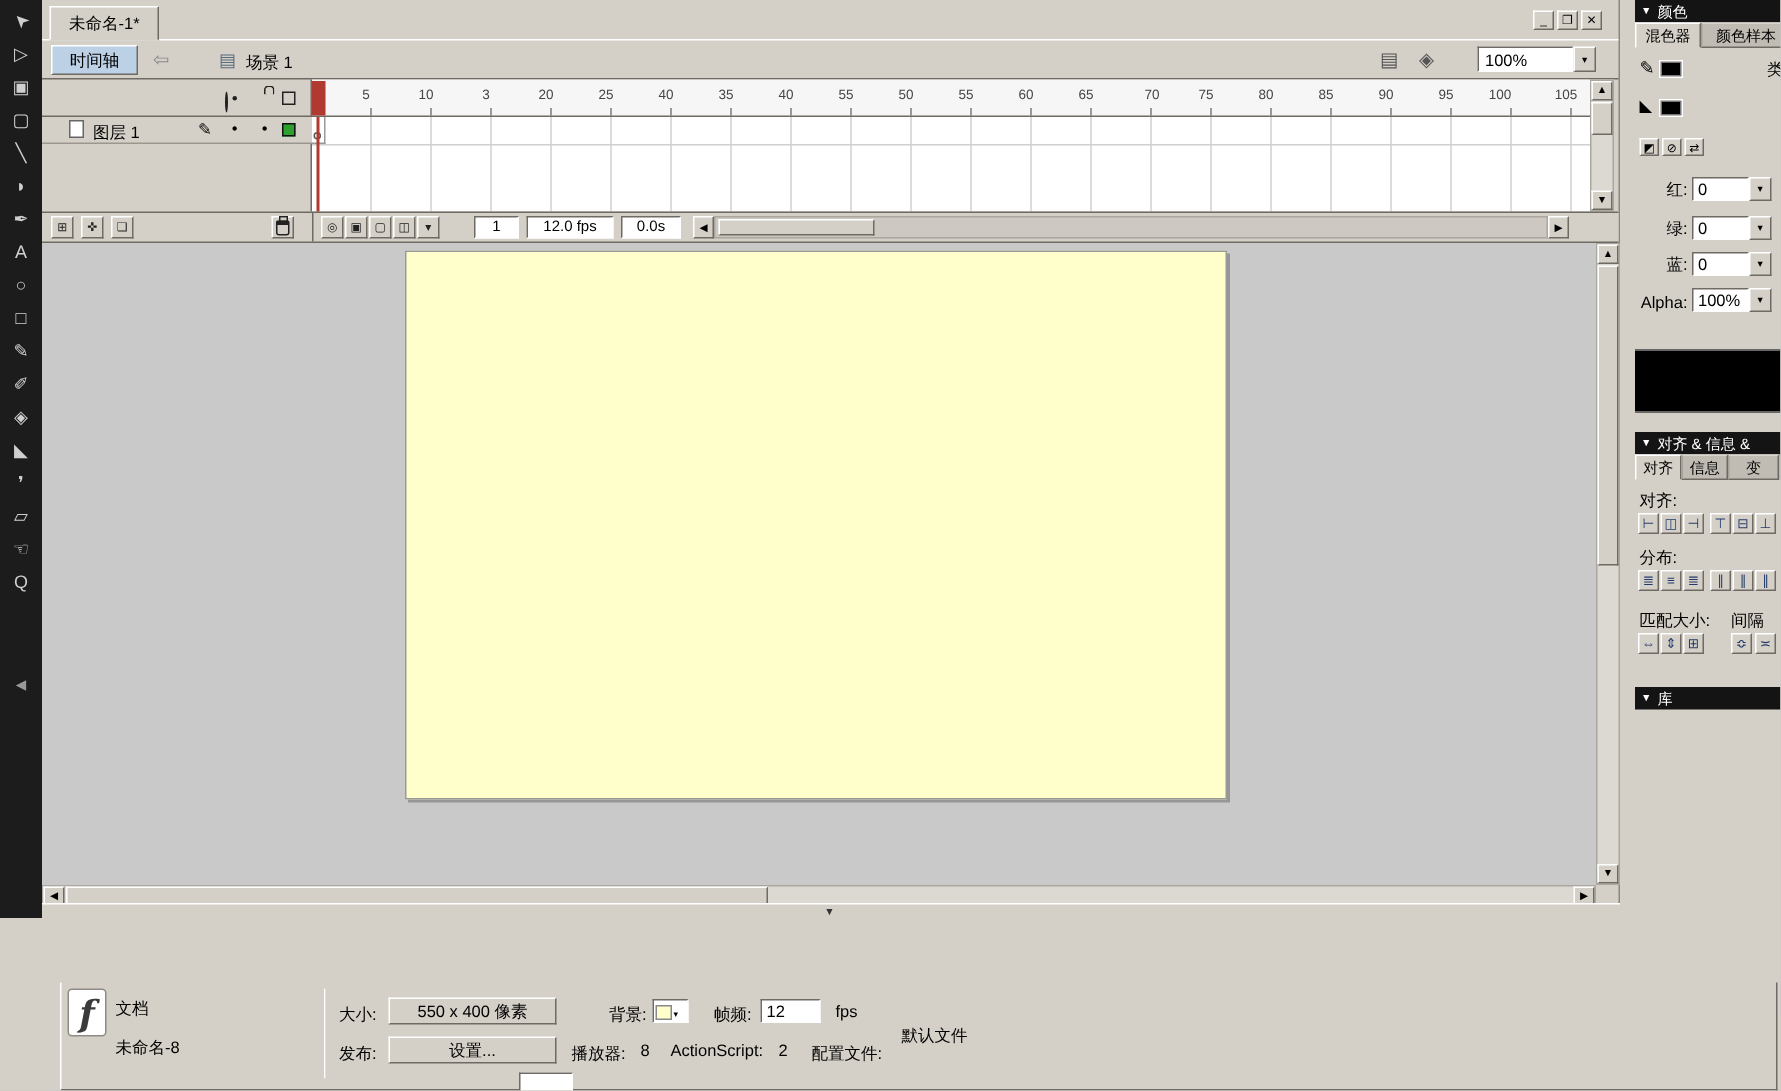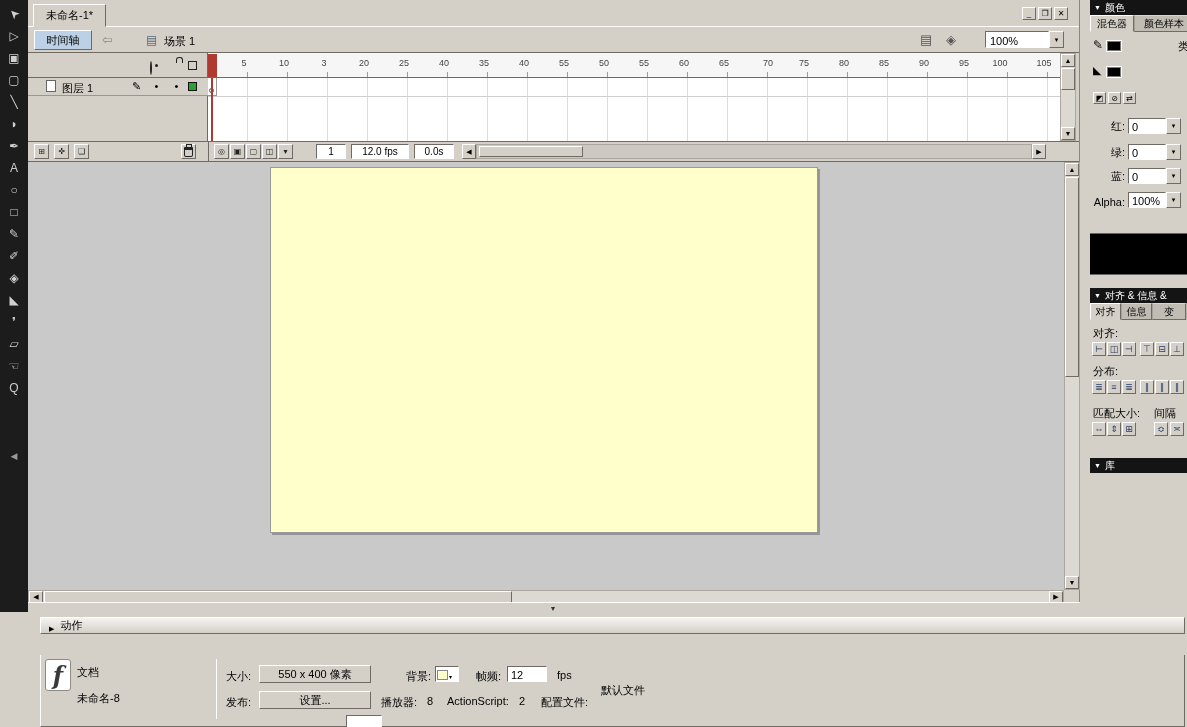--- a/index.html
+++ b/index.html
@@ -473,24 +473,20 @@
   <div class="ab" style="left:0;top:458px;width:97px;height:15px">
     <div class="darkhead" style="height:15px">
       <span style="font-size:7px">▼</span>
       <span>库</span>
     </div>
   </div>
 </div>
 
 <div class="ab bottom">
 
-  <div class="ab raised hbar flex" style="left:40px;top:5px;width:1145px;height:17px;gap:6px;padding-left:8px">
-    <span style="font-size:7px">▶</span>
-    <span>动作</span>
-  </div>
 
 
   <div class="ab" style="left:40px;top:43px;width:1145px;height:72px;border:1px solid;border-color:#FFF #6F6B64 #6F6B64 #FFF;border-top:none">
     <div class="ab flogo ctr" style="left:4px;top:4px">
         <span>f</span>
       </div>
     <span class="ab" style="left:36px;top:10px">文档</span>
     <span class="ab" style="left:36px;top:36px">未命名-8</span>
     <div class="ab divline" style="left:175px;top:4px;height:60px"></div>
 

